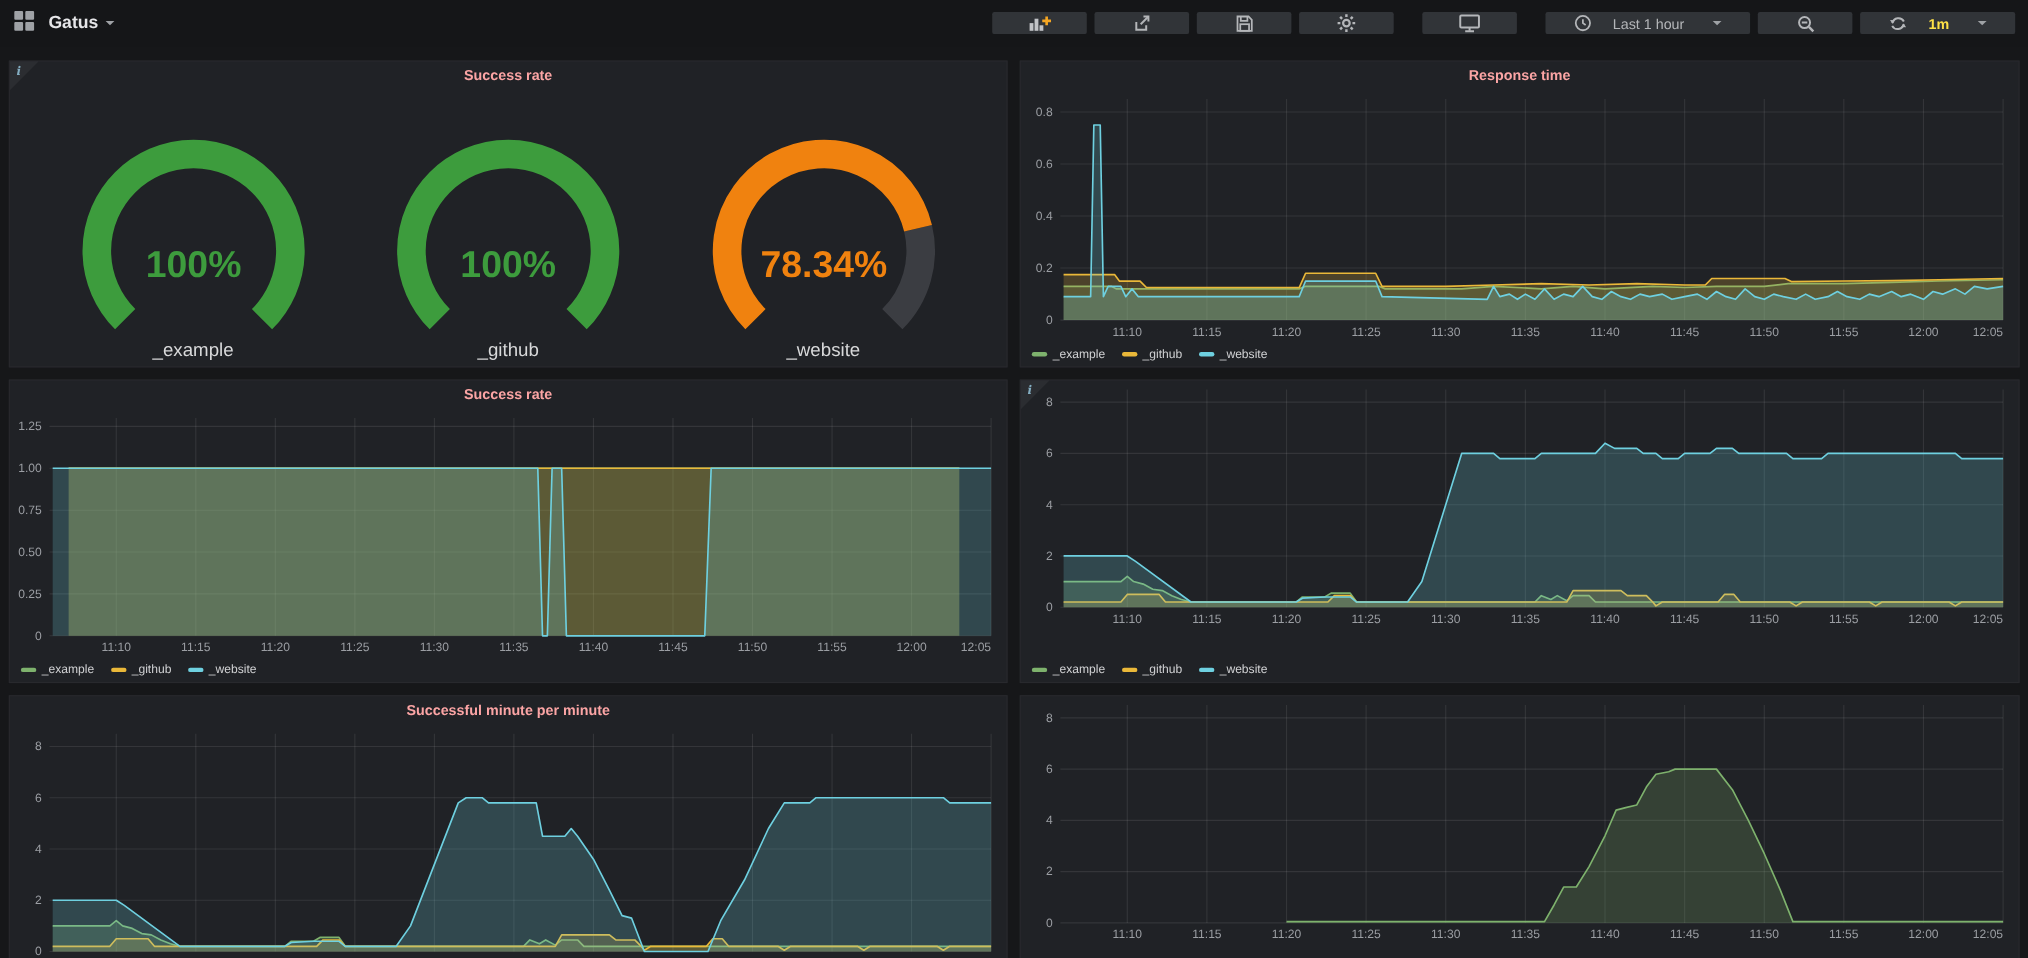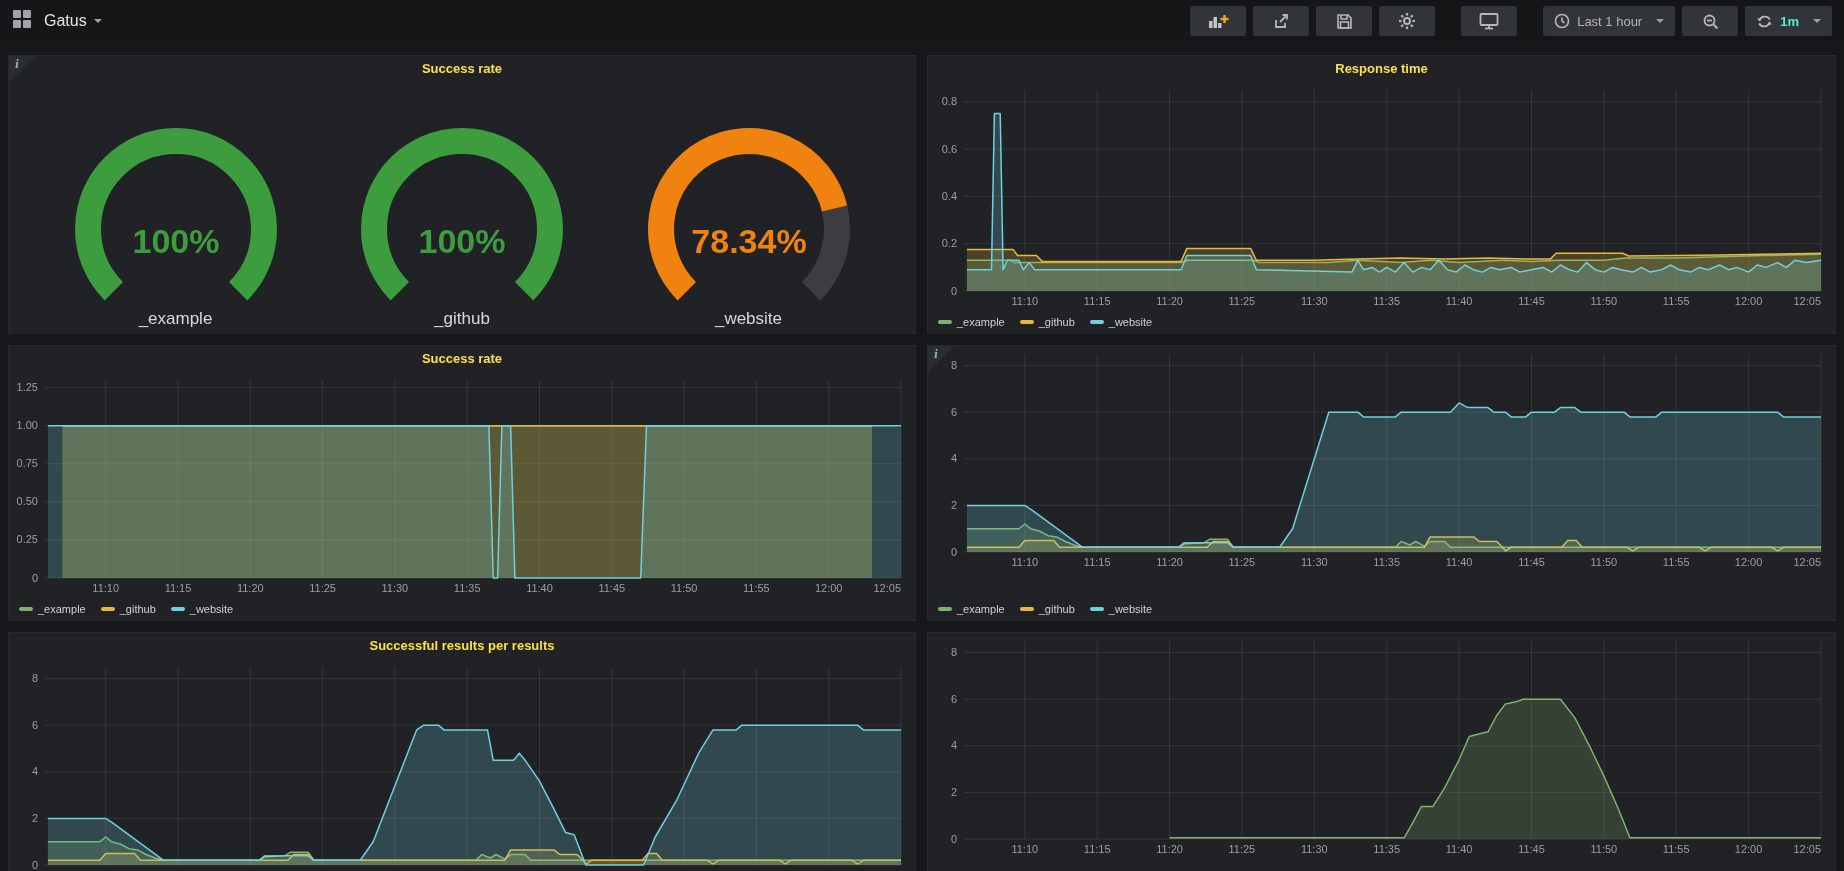--- a/index.html
+++ b/index.html
@@ -1,29 +1,29 @@
 <!DOCTYPE html>
 <html><head>
 <meta charset="utf-8">
 <style>
   html,body{margin:0;padding:0;}
   body{width:1844px;height:871px;overflow:hidden;background:#161719;
        font-family:"Liberation Sans","DejaVu Sans",sans-serif;color:#d8d9da;}
   .navbar{height:42px;display:flex;align-items:center;padding:0 12px;background:#151618;}
   .nav-left{display:flex;align-items:center;gap:12px;}
-  .nav-title{font-size:16px;font-weight:400;color:#e6e6e8;cursor:pointer;display:flex;align-items:center;}
+  .nav-title{font-size:16px;font-weight:700;color:#e6e6e8;cursor:pointer;display:flex;align-items:center;}
   .caret{display:inline-block;width:0;height:0;border-left:4px solid transparent;border-right:4px solid transparent;border-top:4px solid #9fa2a6;margin-left:7px;}
   .nav-right{margin-left:auto;display:flex;align-items:center;gap:7px;}
-  .nav-btn{height:30px;min-width:34px;padding:0 11px;background:#313438;border-radius:2px;display:flex;align-items:center;justify-content:center;gap:7px;cursor:pointer;color:#b4b6b9;font-size:13px;}
+  .nav-btn{height:20px;min-width:34px;padding:0 26px;background:#313438;border-radius:2px;display:flex;align-items:center;justify-content:center;gap:19px;cursor:pointer;color:#b4b6b9;font-size:13px;}
   .nav-btn svg{display:block;}
   .spacer{width:12px;}
-  .orange{color:#5eead4;font-weight:700;}
+  .orange{color:#fde047;font-weight:700;}
   .grid-wrap{display:grid;grid-template-columns:1fr 1fr;grid-template-rows:279px 276px 276px;gap:11px;padding:13px 8px 0 8px;}
   .panel{position:relative;background:#202226;border:1px solid #28292d;display:flex;flex-direction:column;box-sizing:border-box;}
-  .panel-title{height:26px;line-height:26px;text-align:center;font-size:13px;font-weight:700;color:#fde047;flex:0 0 auto;cursor:pointer;}
+  .panel-title{height:26px;line-height:26px;text-align:center;font-size:13px;font-weight:700;color:#fca5a5;flex:0 0 auto;cursor:pointer;}
   .chart-host{flex:1 1 auto;min-height:0;}
   .legend{flex:0 0 22px;display:flex;align-items:center;gap:15px;padding-left:10px;font-size:11px;color:#d0d1d3;}
   .legend-item{display:flex;align-items:center;gap:5px;cursor:pointer;}
   .swatch{width:14px;height:4px;border-radius:2px;display:inline-block;}
   .grid{stroke:rgba(255,255,255,0.09);stroke-width:1;}
   .tick{fill:#9b9ea3;font-size:11px;}
   .gauge-row{flex:1;display:flex;align-items:flex-end;justify-content:space-evenly;padding-bottom:4px;}
   .gauge{display:flex;flex-direction:column;align-items:center;}
   .gauge-label{font-size:17px;color:#d8d9da;margin-top:-2px;}
   .gauge-value-text{font-family:"Liberation Sans","DejaVu Sans",sans-serif;font-size:34px;font-weight:700;}
@@ -355,21 +355,21 @@
           <span class="legend-label">_github</span>
         </span>
         <span class="legend-item">
           <span class="swatch" style="background:#6ED0E0"></span>
           <span class="legend-label">_website</span>
         </span>
       </div>
   </div>
 
   <div class="panel">
-    <div class="panel-title">Successful results per results</div>
+    <div class="panel-title">Successful minute per minute</div>
     <div class="chart-host"><svg width="906" height="226">
           <line class="grid" x1="36" x2="892" y1="206.0" y2="206.0"></line>
           <text class="tick" text-anchor="end" x="29" y="209.5">0</text>
           <line class="grid" x1="36" x2="892" y1="159.4" y2="159.4"></line>
           <text class="tick" text-anchor="end" x="29" y="162.9">2</text>
           <line class="grid" x1="36" x2="892" y1="112.8" y2="112.8"></line>
           <text class="tick" text-anchor="end" x="29" y="116.3">4</text>
           <line class="grid" x1="36" x2="892" y1="66.2" y2="66.2"></line>
           <text class="tick" text-anchor="end" x="29" y="69.7">6</text>
           <line class="grid" x1="36" x2="892" y1="19.6" y2="19.6"></line>

